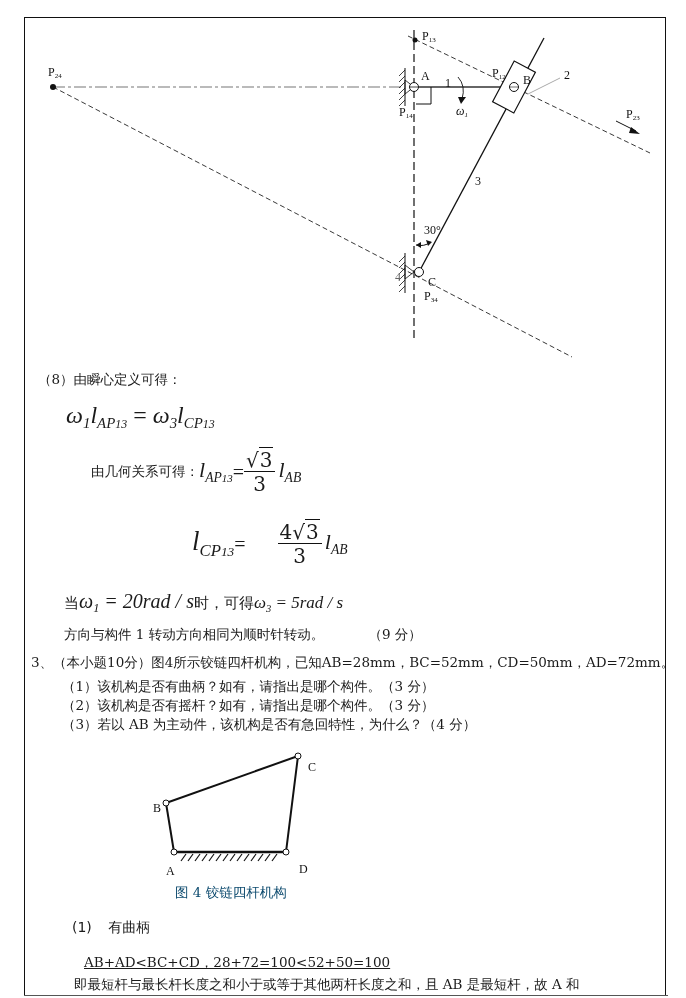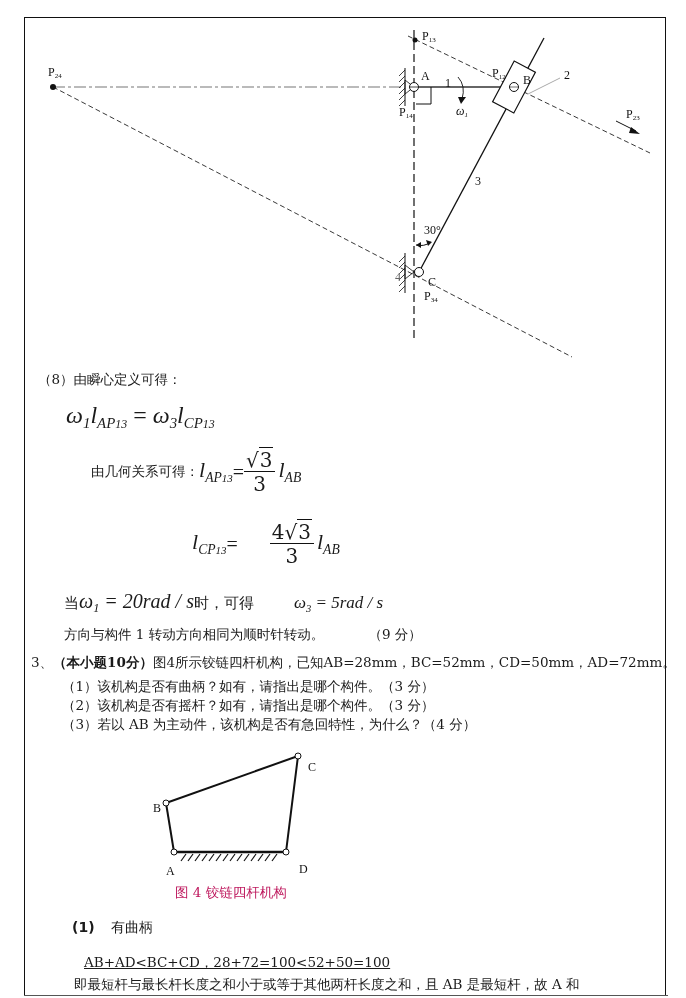--- a/index.html
+++ b/index.html
@@ -6,21 +6,21 @@
   body { width: 686px; height: 998px; position: relative; overflow: hidden;
          font-family: "DejaVu Serif", "Liberation Serif", serif; color: #1a1a1a; }
   .page-frame { position: absolute; left: 24px; top: 17px; width: 642px; height: 979px;
                 border: 1.3px solid #111; border-bottom: none; box-sizing: border-box; }
   .bottom-rule { position: absolute; left: 24px; top: 995px; width: 644px; height: 1px; background: #555; }
   svg.fig { position: absolute; left: 0; top: 0; }
   .t { position: absolute; white-space: nowrap; font-size: 13.5px; line-height: 1; }
   .math { font-family: "Liberation Serif", "DejaVu Serif", serif; font-style: italic; }
   .up { font-style: normal; }
   .sub { font-size: 0.62em; vertical-align: -0.35em; font-style: italic; }
-  .bold { font-weight: bold; }
+  .bold { font-weight: normal; }
   .frac { display: inline-block; vertical-align: middle; text-align: center; font-style: normal; }
   .frac .num { display: block; border-bottom: 1.2px solid #111; padding: 0 2px 1px; }
   .frac .den { display: block; padding-top: 2px; }
   .sqrt { display: inline-block; }
   .sqrt .rad { border-top: 1.2px solid #111; padding: 0 1px; }
   .lbl { font-family: "Liberation Serif", serif; font-size: 12px; fill: #111; }
   .lbl-sm { font-family: "Liberation Serif", serif; font-size: 7px; fill: #111; }
   .lbl-grey { font-family: "Liberation Serif", serif; font-size: 12px; fill: #666; }
 </style>
 </head>
@@ -120,31 +120,31 @@
   <span class="math" style="font-size:22px;"><span>l</span><span class="sub"><span>AP</span><span style="font-size:0.8em">13</span></span></span>
   <span class="math up" style="font-size:20px;"> = </span>
   <span class="frac" style="font-size:20px;">
     <span class="num"><span>√</span><span class="sqrt"><span class="rad">3</span></span></span>
     <span class="den">3</span>
   </span>
   <span class="math" style="font-size:22px; margin-left:3px;"><span>l</span><span class="sub">AB</span></span>
 </div>
 
 <div class="t" style="left:192px; top:518px; height:52px; display:flex; align-items:center;">
-  <span class="math" style="font-size:22px;"><span>l</span><span class="sub"><span>CP</span><span style="font-size:0.8em">13</span></span></span>
+  <span class="math" style="font-size:27px;"><span>l</span><span class="sub"><span>CP</span><span style="font-size:0.8em">13</span></span></span>
   <span class="math up" style="font-size:20px;"> = </span>
   <span class="frac" style="font-size:20px;margin-left:32px;">
     <span class="num"><span>4</span><span>√</span><span class="sqrt"><span class="rad">3</span></span></span>
     <span class="den">3</span>
   </span>
   <span class="math" style="font-size:22px; margin-left:3px;"><span>l</span><span class="sub">AB</span></span>
 </div>
 
 <div class="t" style="left:64px; top:591px; font-size:15px;">
-  <span>当</span><span class="math" style="font-size:20px;"><span>ω</span><span class="sub">1</span><span> = 20rad / s</span></span><span>时，可得</span><span class="math" style="font-size:17px;margin-left:40px;"><span>ω</span><span class="sub">3</span><span> = 5rad / s</span></span>
+  <span>当</span><span class="math" style="font-size:20px;"><span>ω</span><span class="sub">1</span><span> = 20rad / s</span></span><span>时，可得</span><span class="math" style="font-size:17px;"><span>ω</span><span class="sub">3</span><span> = 5rad / s</span></span>
 </div>
 
 <div class="t" style="left:64px; top:628px;">
   <span>方向与构件 1 转动方向相同为顺时针转动。</span>
   <span style="margin-left:40px;">（9 分）</span>
 </div>
 
 <div class="t" style="left:31px; top:656px; font-size:13.5px;">
   <span>3、</span><span class="bold">（本小题10分）</span><span>图4所示铰链四杆机构，已知AB=28mm，BC=52mm，CD=50mm，AD=72mm。</span>
 </div>
@@ -175,20 +175,20 @@
   </g>
   <circle cx="174" cy="112" r="3" fill="#fff" stroke="#111" stroke-width="1"></circle>
   <circle cx="166" cy="63" r="3" fill="#fff" stroke="#111" stroke-width="1"></circle>
   <circle cx="298" cy="16" r="3" fill="#fff" stroke="#111" stroke-width="1"></circle>
   <circle cx="286" cy="112" r="3" fill="#fff" stroke="#111" stroke-width="1"></circle>
   <text class="lbl" x="166" y="135" font-size="14">A</text>
   <text class="lbl" x="153" y="72" font-size="14">B</text>
   <text class="lbl" x="308" y="31" font-size="14">C</text>
   <text class="lbl" x="299" y="133" font-size="14">D</text>
 </svg>
-<div class="t" style="left:175px; top:886px; color:#be185d;">图 4  铰链四杆机构</div>
+<div class="t" style="left:175px; top:886px; color:#0c4a6e;">图 4  铰链四杆机构</div>
 
 <div class="t" style="left:72px; top:920px; font-size:14px;">
   <span class="bold" style="font-family:'DejaVu Sans', sans-serif;">(1)</span>
   <span style="margin-left:12px;">有曲柄</span>
 </div>
 <div class="t" style="left:84px; top:956px; font-size:13.5px;text-decoration:underline;">AB+AD&lt;BC+CD，28+72=100&lt;52+50=100</div>
 <div class="t" style="left:74px; top:978px; font-size:13.5px;">即最短杆与最长杆长度之和小于或等于其他两杆长度之和，且 AB 是最短杆，故 A 和</div>
 
 </body></html>

